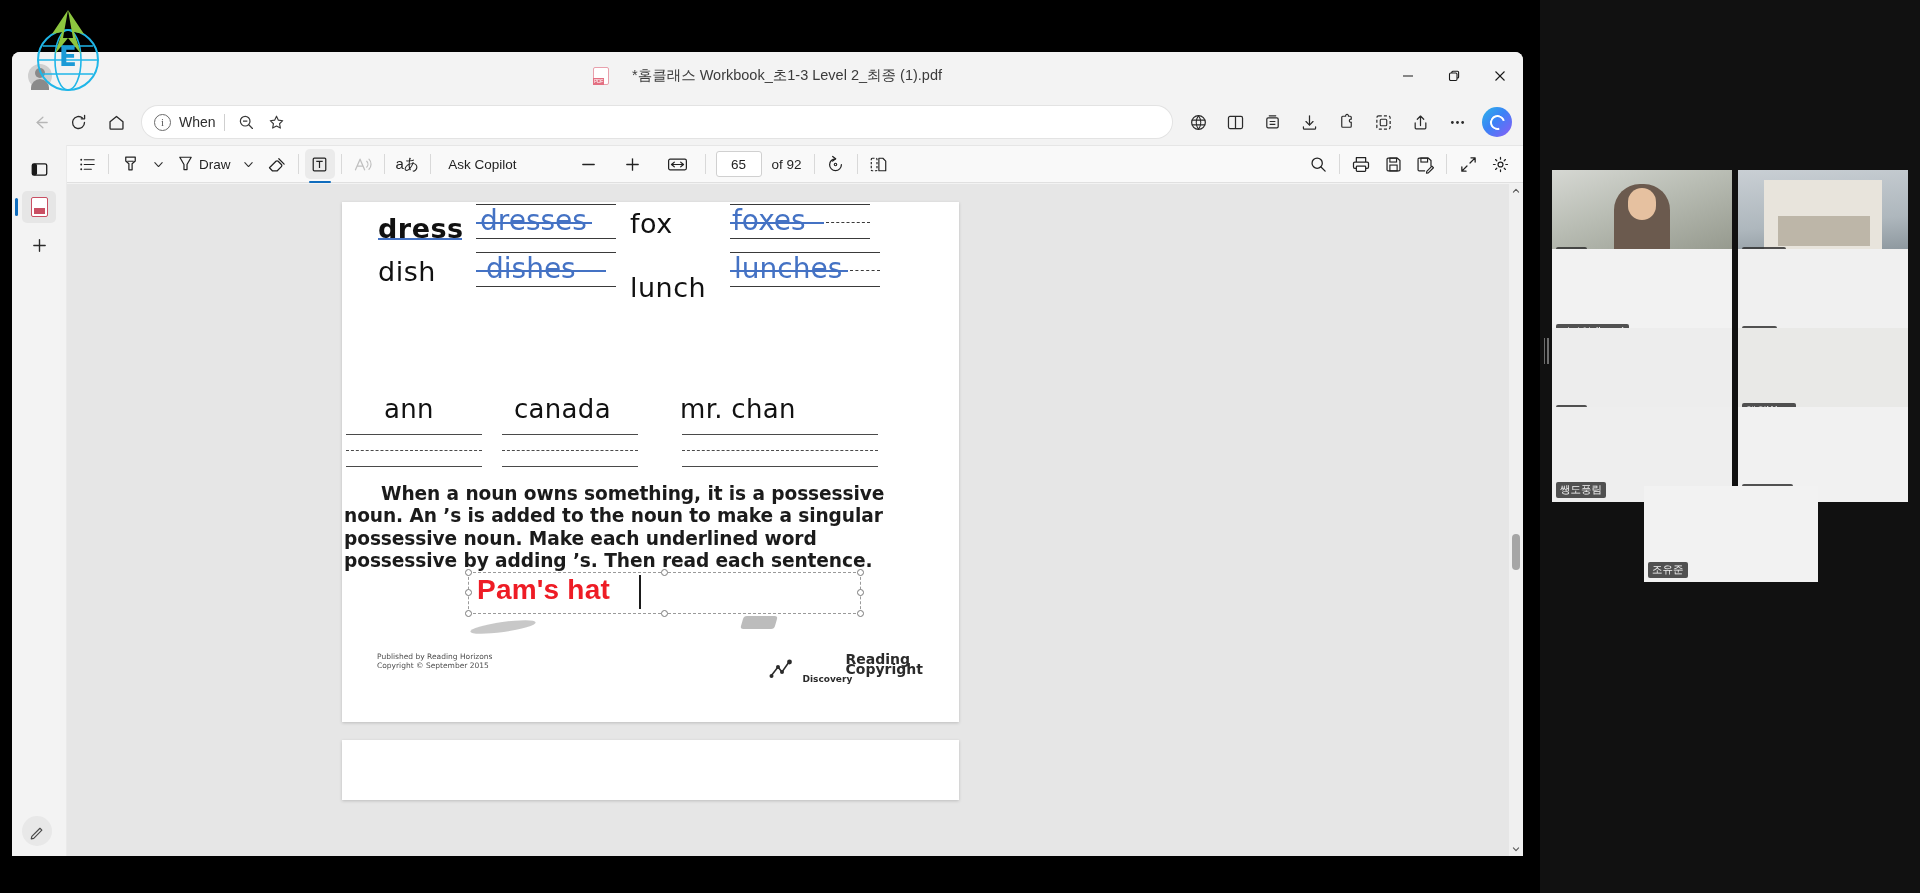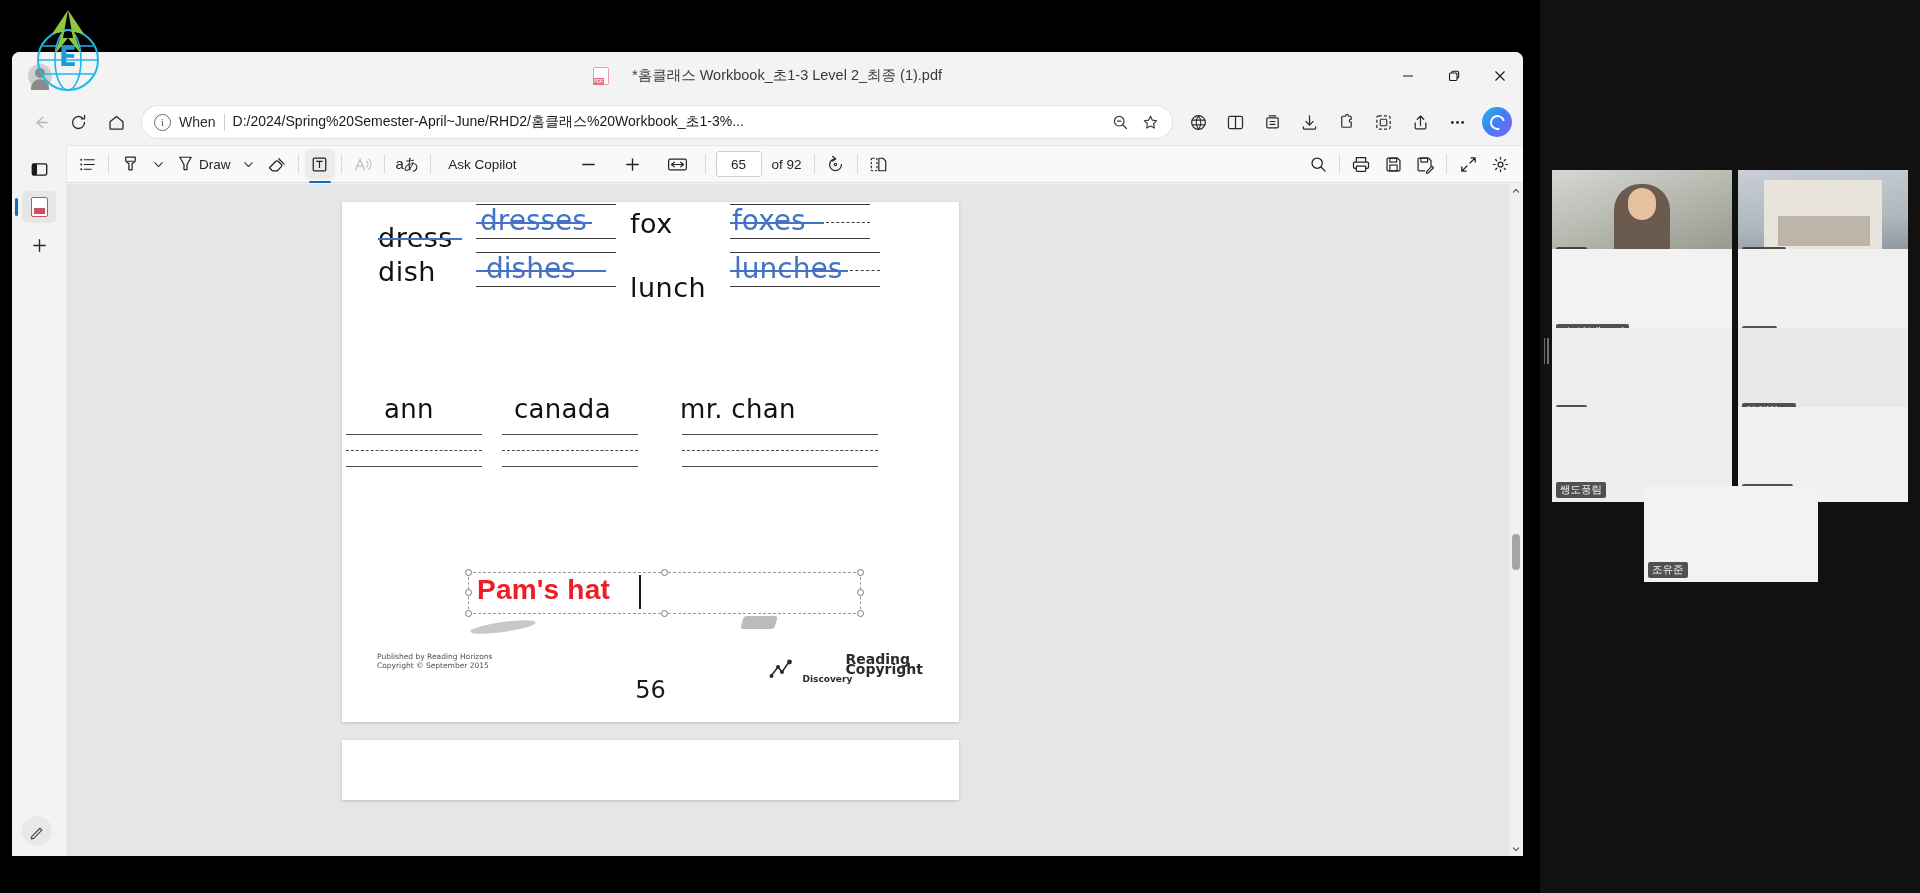--- a/index.html
+++ b/index.html
@@ -366,21 +366,20 @@
       <div class="navbtn">
         <svg width="19" height="19" viewBox="0 0 20 20">
             <path d="M3.2 9.3 L10 3.6 l6.8 5.7 V16 a0.9 0.9 0 0 1 -0.9 .9 H4.1 A0.9 0.9 0 0 1 3.2 16 Z" fill="none" stroke="currentColor" stroke-width="1.4" stroke-linejoin="round"></path>
           </svg>
       </div>
 
       <div class="omnibox">
         <span class="info-ico">i</span>
         <span class="file-label">When</span>
         <span class="vsep"></span>
-        <span class="url-text">D:/2024/Spring%20Semester-April~June/RHD2/홈클래스%20Workbook_초1-3%...</span>
         <span class="omni-right">
           <span class="omni-btn">
             <svg width="17" height="17" viewBox="0 0 18 18">
                 <circle cx="7.6" cy="7.6" r="5.1" fill="none" stroke="currentColor" stroke-width="1.3"></circle>
                 <line x1="11.4" y1="11.4" x2="15.3" y2="15.3" stroke="currentColor" stroke-width="1.3" stroke-linecap="round"></line>
                 <line x1="5.3" y1="7.6" x2="9.9" y2="7.6" stroke="currentColor" stroke-width="1.3"></line>
               </svg>
           </span>
           <span class="omni-btn">
             <svg width="17" height="17" viewBox="0 0 18 18">
@@ -615,21 +614,21 @@
             <path d="M3 14.2 L11.6 5.6 l2 2 L5 16.2 l-2.6 .6 Z" fill="none" stroke="#4a4a4a" stroke-width="1.25" stroke-linejoin="round"></path>
           </svg>
       </div>
     </div>
 
     <div class="viewer">
 
       <div class="page-sheet">
         <div class="wsheet">
 
-          <div class="plural-row" style="left:36px; top:20px;">
+          <div class="plural-row" style="left:36px; top:11px;font-weight:bold;">
             <span class="wword">dress</span>
           </div>
           <div style="position:absolute; left:36px; top:36px; width:84px; height:0; border-top:2px solid #4472c4;"></div>
           <div class="ansbox" style="position:absolute; left:134px; top:0px; width:140px; height:40px;">
             <span class="rule-top" style="top:2px"></span>
             <span class="ansblue" style="position:absolute; left:4px; top:2px;">dresses</span>
             <span class="strikeblue" style="top:20px; left:0; right:24px;"></span>
             <span class="rule-bot" style="top:36px"></span>
           </div>
           <div class="plural-row" style="left:288px; top:6px;">
@@ -677,20 +676,21 @@
               <span class="l1" style="top:0"></span>
               <span class="l2" style="top:16px"></span>
               <span class="l3" style="top:32px"></span>
             </div>
           <div class="blankset" style="left:340px; top:232px; width:196px;">
               <span class="l1" style="top:0"></span>
               <span class="l2" style="top:16px"></span>
               <span class="l3" style="top:32px"></span>
             </div>
 
+          <div class="para" style="left:2px; top:281px; width:545px;"><span class="ind"></span><span>When a noun owns something, it is a possessive noun. An ’s is added to the noun to make a singular possessive noun. Make each underlined word possessive by adding ’s. Then read each sentence.</span></div>
 
 
           <div class="annot-box">
             <span class="annot-text">Pam's hat</span>
             <span class="caret"></span>
             <span class="handle" style="left:-4px; top:-4px;"></span>
             <span class="handle" style="left:50%; margin-left:-4px; top:-4px;"></span>
             <span class="handle" style="right:-4px; top:-4px;"></span>
             <span class="handle" style="left:-4px; top:50%; margin-top:-4px;"></span>
             <span class="handle" style="right:-4px; top:50%; margin-top:-4px;"></span>
@@ -699,21 +699,20 @@
             <span class="handle" style="right:-4px; bottom:-4px;"></span>
           </div>
 
           <div style="position:absolute; left:128px; bottom:90px; width:66px; height:10px; background:#9a9a9a; border-radius:50%; transform:rotate(-8deg); opacity:.55;"></div>
           <div style="position:absolute; left:400px; bottom:93px; width:34px; height:13px; background:#8f8f8f; border-radius:3px; transform:skewX(-16deg); opacity:.6;"></div>
 
           <div class="footer-pub">
             <div>Published by Reading Horizons</div>
             <div>Copyright © September 2015</div>
           </div>
-          <div class="pagenum">56</div>
           <div class="rh-logo">
             <svg width="30" height="24" viewBox="0 0 30 24">
               <path d="M2 19 L9 10 L13 15 L20 5" fill="none" stroke="#2b2b2b" stroke-width="1.6"></path>
               <circle cx="2.5" cy="19" r="2" fill="#2b2b2b"></circle>
                 <circle cx="9" cy="10" r="2" fill="#2b2b2b"></circle>
               <circle cx="13" cy="15" r="2" fill="#2b2b2b"></circle>
                 <circle cx="20.5" cy="5" r="2.4" fill="#2b2b2b"></circle>
             </svg>
             <span style="display:flex; flex-direction:column;">
               <span class="rh-text">Reading</span>

